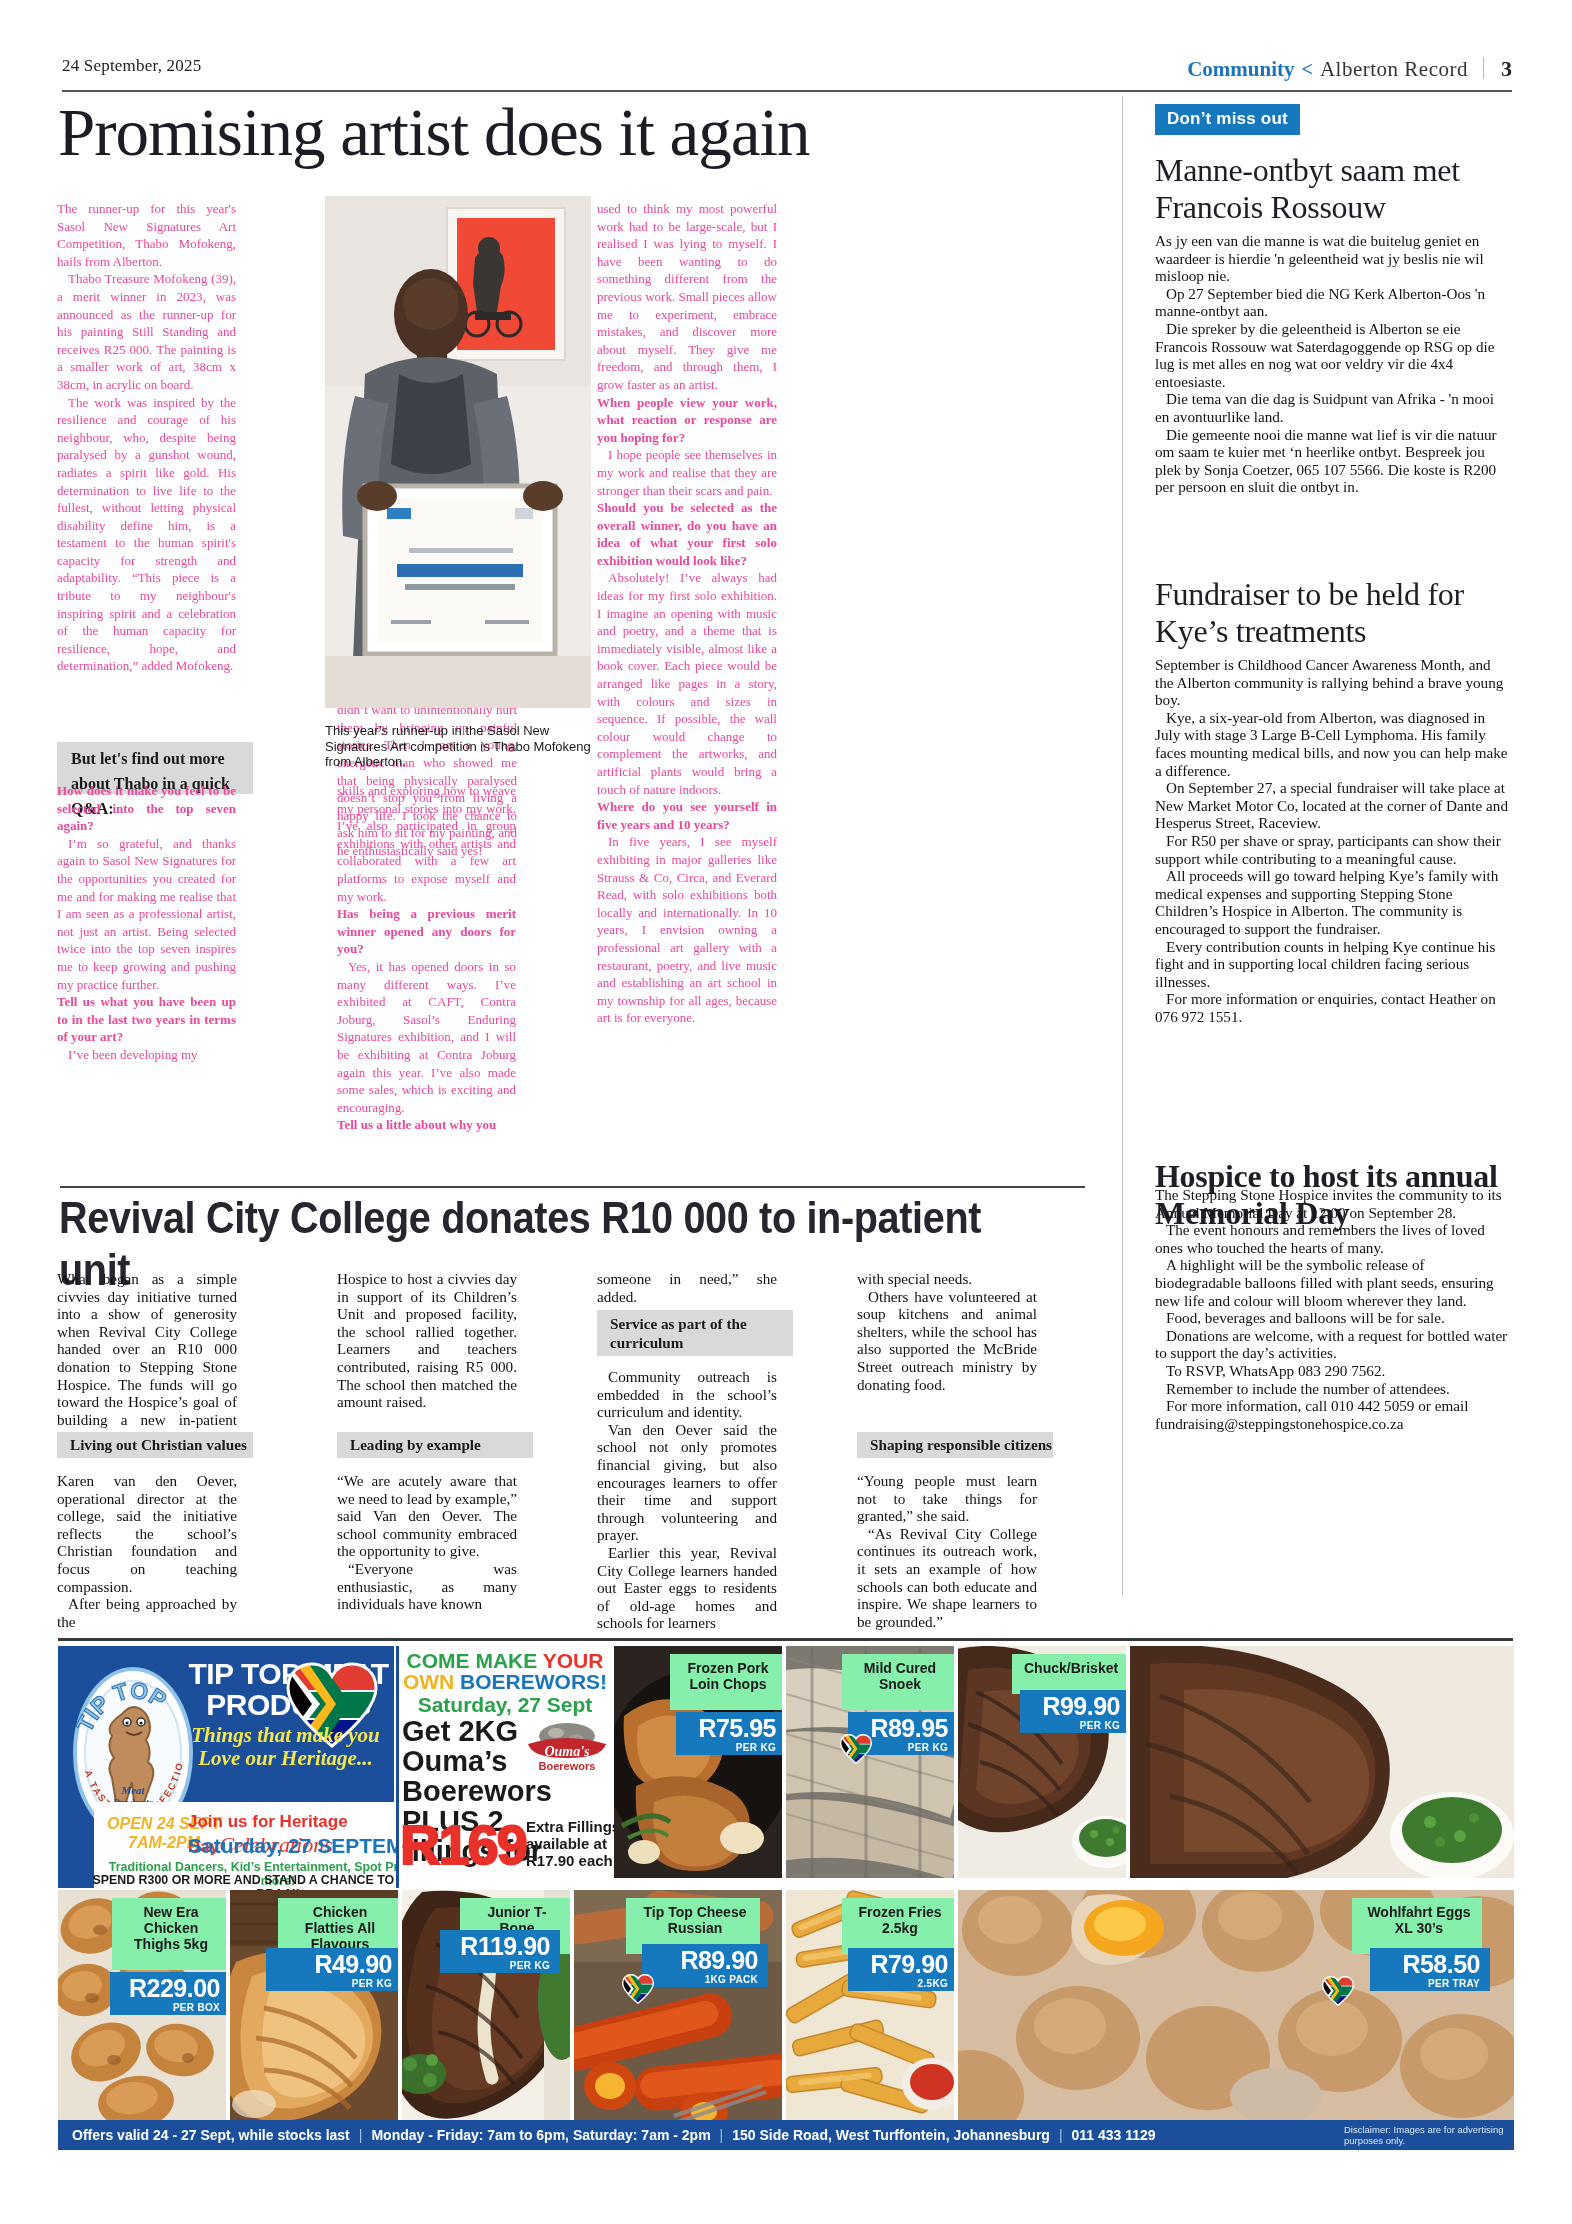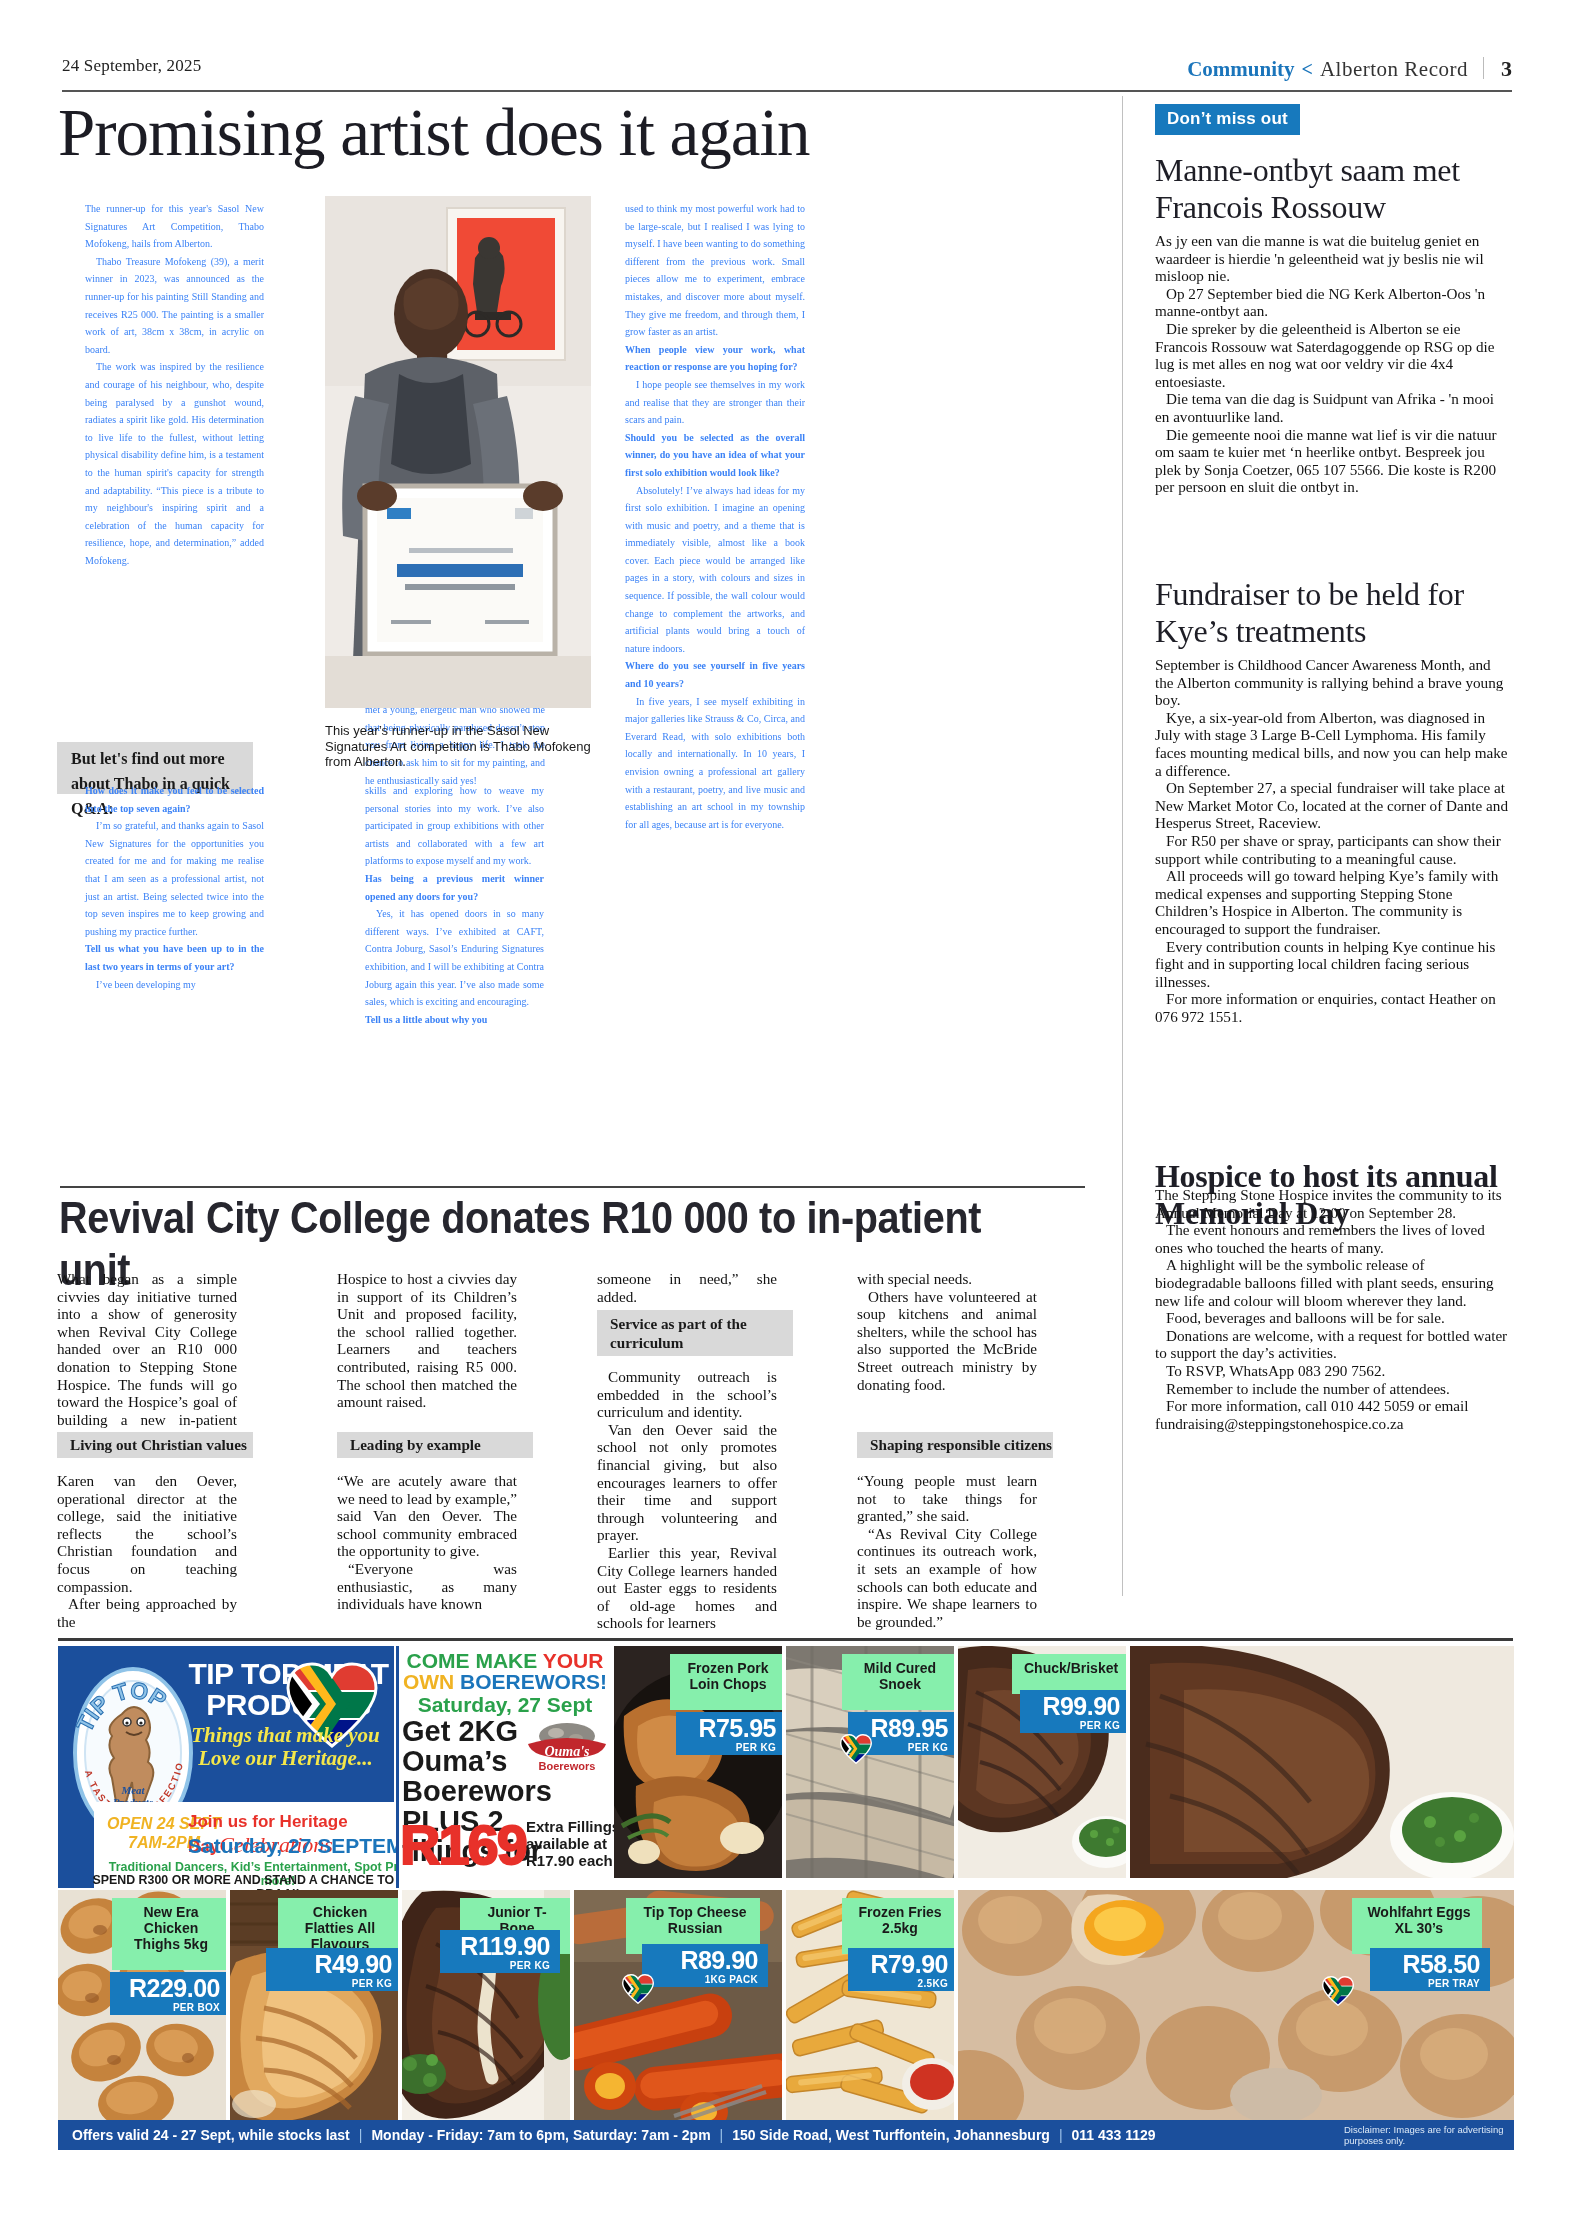--- a/index.html
+++ b/index.html
@@ -29,21 +29,21 @@
     position:absolute; left:58px; top:96px; width:1080px;
     font-family:"Liberation Serif", serif;
     font-weight:400;
     font-size:67px;
     line-height:72px;
     letter-spacing:-1px;
     color:#1c1c24;
   }
 
   
-  .a1col { position:absolute; font-size:10px; line-height:17.6px; text-align:justify; color:#3b82f6;margin-left:28px; }
+  .a1col { position:absolute; font-size:13px; line-height:17.6px; text-align:justify; color:#ec4899; }
   .a1col p { margin:0; text-indent:11px; }
   .a1col p.noind { text-indent:0; }
   .a1col p.b { font-weight:bold; text-indent:0; }
 
   .col1 { left:57px; top:200px; width:179px; }
   .col1b { left:57px; top:782px; width:179px; }
   .col2 { left:337px; top:782px; width:179px; }
   .col3 { left:597px; top:200px; width:180px; }
 
   .qbox {

